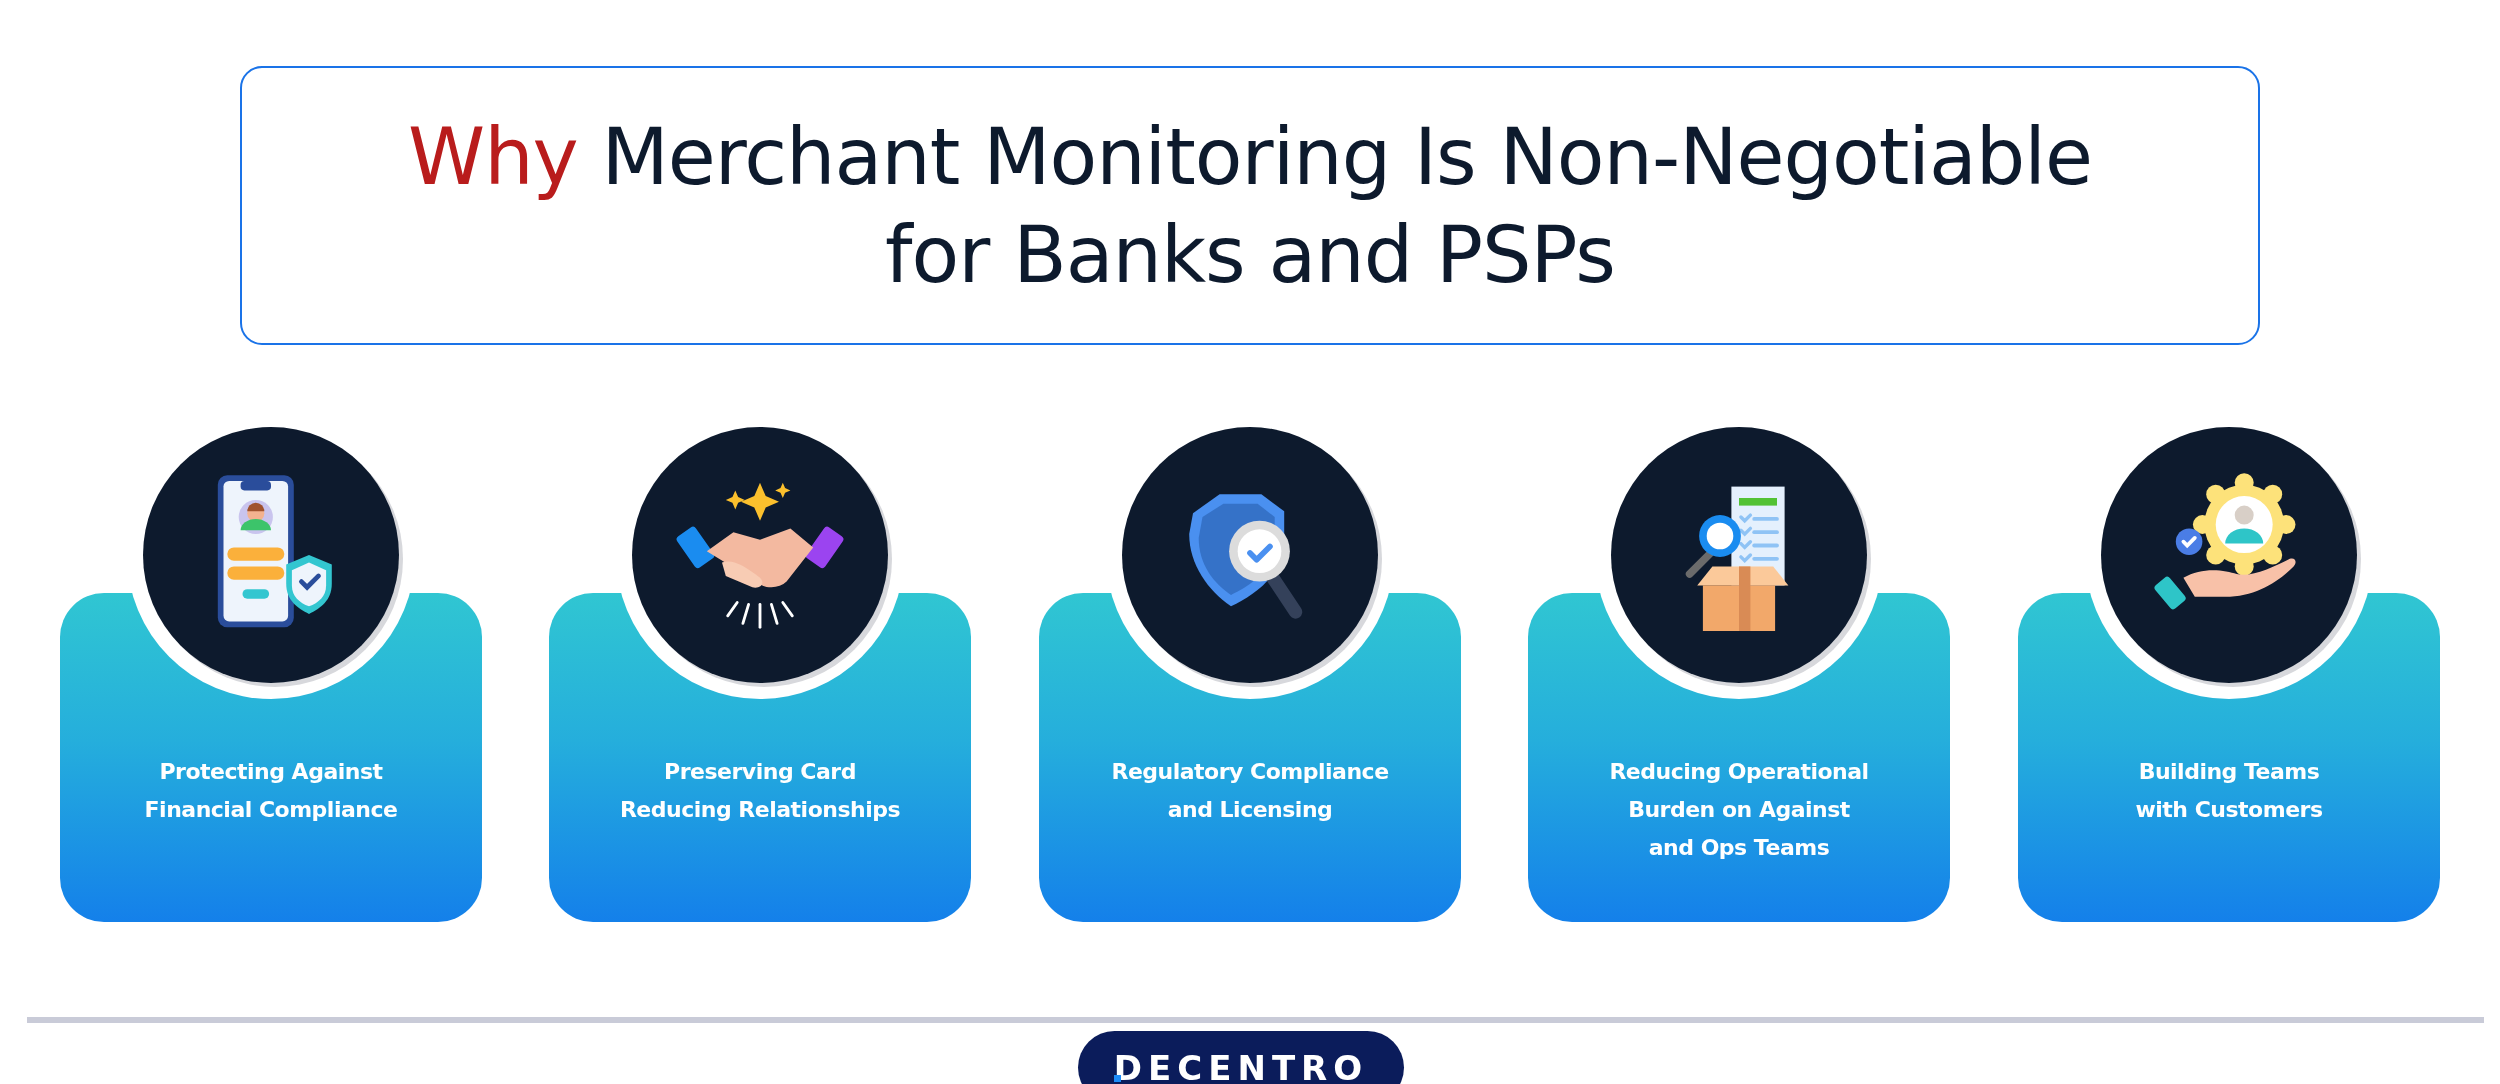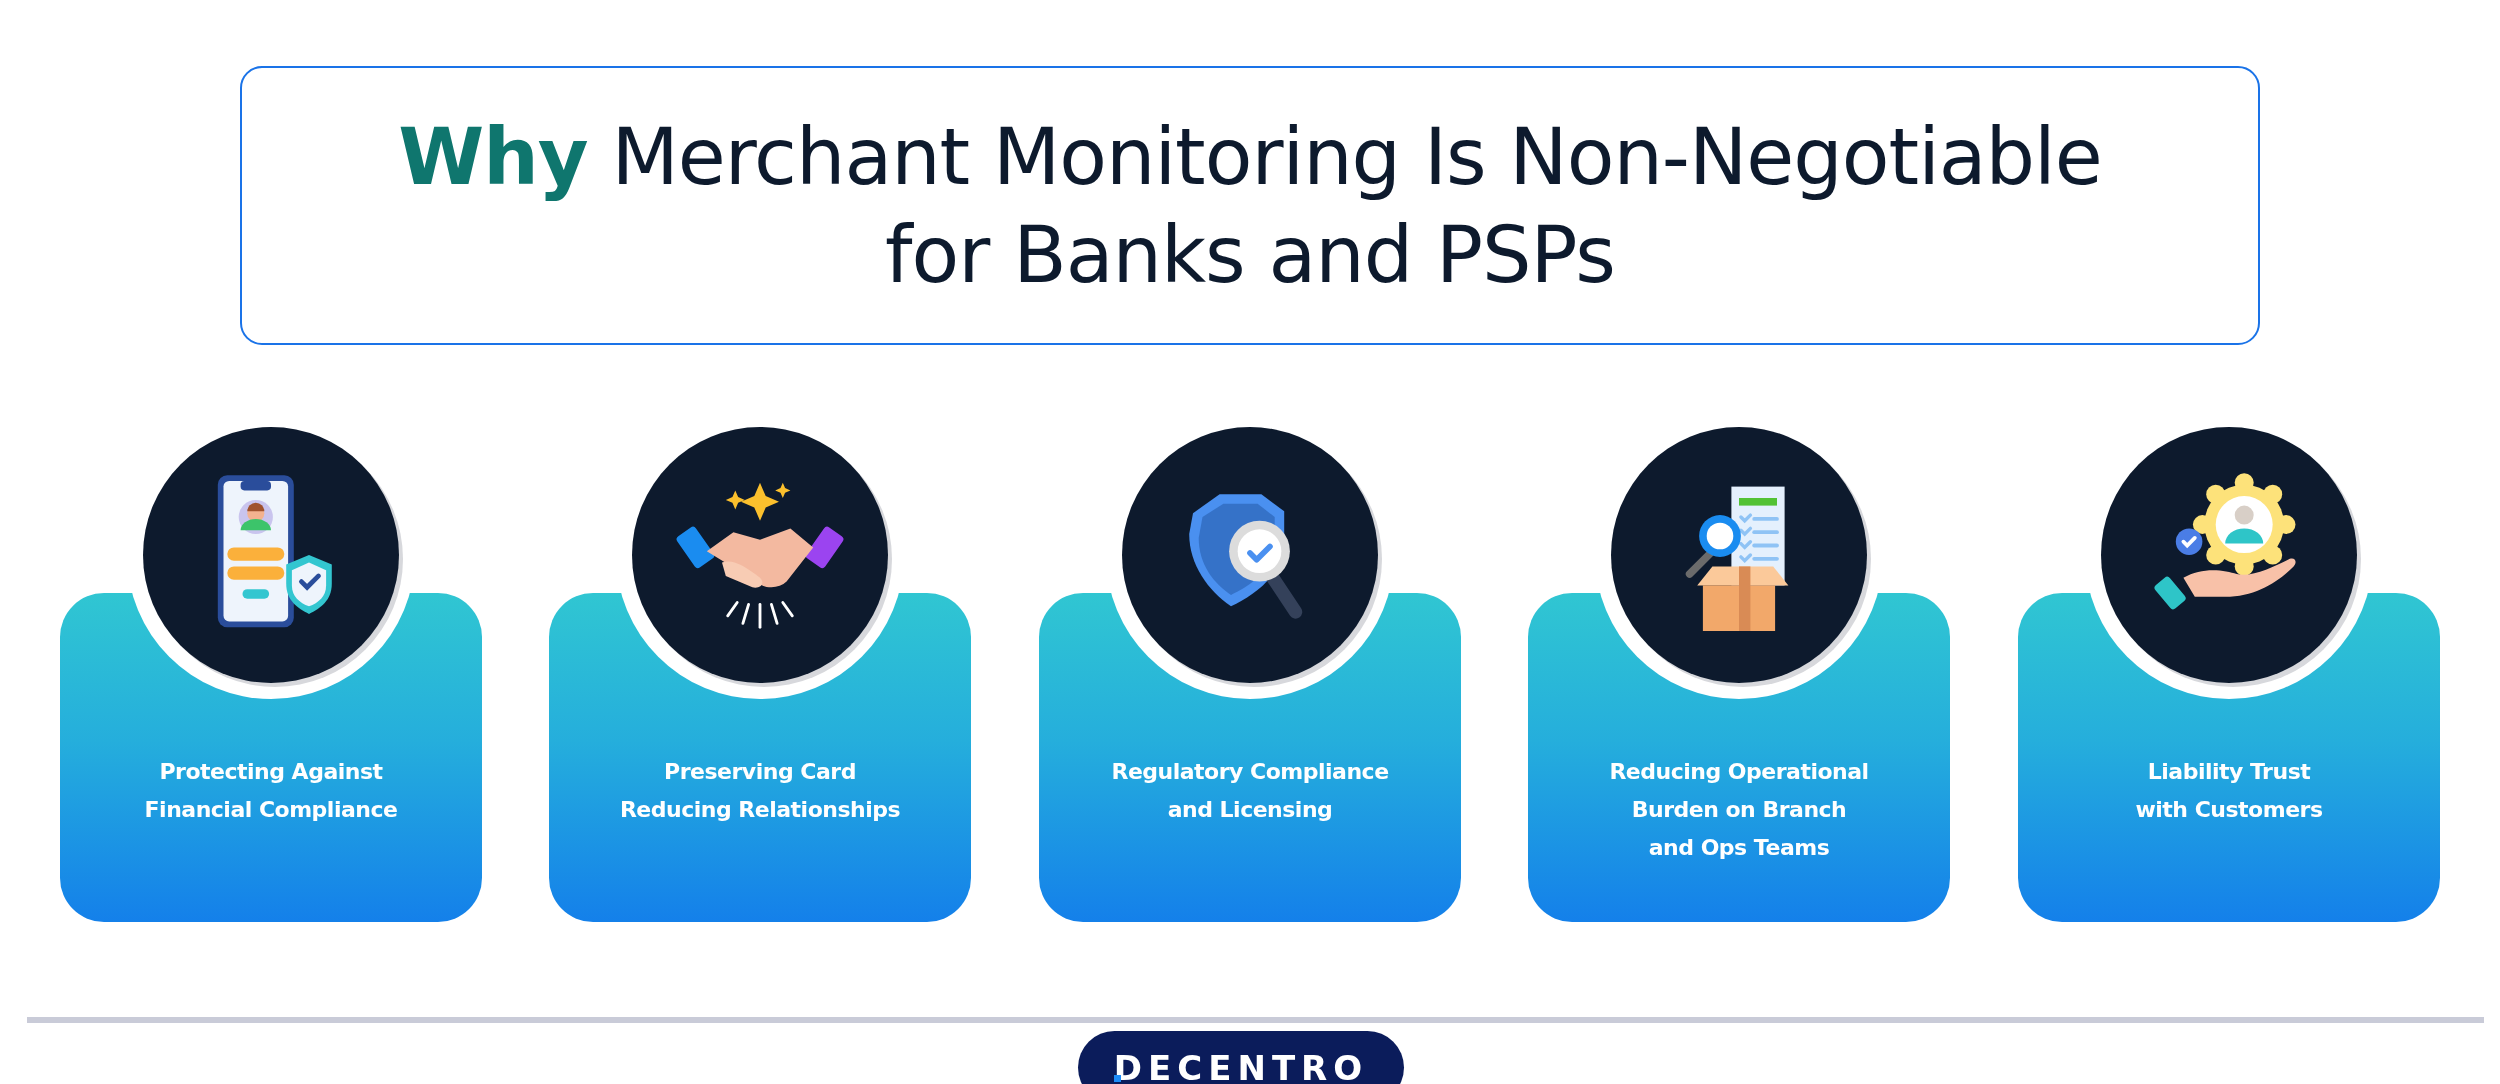--- a/index.html
+++ b/index.html
@@ -3,21 +3,21 @@
   <meta charset="utf-8">
   <style>
     html, body { margin: 0; padding: 0; background: #ffffff; }
     body { width: 2500px; height: 1084px; position: relative; overflow: hidden; font-family: "Liberation Sans", sans-serif; }
     .title-box {
       position: absolute; left: 240px; top: 66px; width: 2020px; height: 279px;
       border: 2px solid #1a73e8; border-radius: 22px; box-sizing: border-box;
       display: flex; flex-direction: column; align-items: center; justify-content: center;
     }
     .title-line { font-family: "DejaVu Sans", sans-serif; font-size: 78px; color: #0d1a2d; line-height: 98px; letter-spacing: -1px; white-space: nowrap; }
-    .title-accent { color: #0f766e; font-weight: bold; }
+    .title-accent { color: #b91c1c; font-weight: normal; }
     .card {
       position: absolute; top: 593px; width: 422px; height: 329px; border-radius: 44px;
       background: linear-gradient(to bottom, #30c6d2 0%, #25aedc 45%, #1480ea 100%);
     }
     .ring {
       position: absolute; width: 288px; height: 288px; border-radius: 50%; background: #ffffff;
       left: 67px; top: -182px;
     }
     .circle {
       position: absolute; width: 256px; height: 256px; border-radius: 50%; background: #0d1a2d;
@@ -136,21 +136,21 @@
       <line x1="24" y1="60" x2="35" y2="49" stroke="#6b6b6b" stroke-width="4" stroke-linecap="round"></line>
       <circle cx="40" cy="40" r="11" fill="#1a8cf0"></circle>
       <circle cx="40" cy="40" r="7" fill="#ffffff"></circle>
       <path d="M28 66 l8 -10 h32 l8 10 z" fill="#fbc99a"></path>
       <rect x="31" y="66" width="38" height="24" fill="#f2a86a"></rect>
       <rect x="50" y="56" width="6" height="34" fill="#d98b55"></rect>
     </svg>
   </div>
   <div class="card-text">
     <span>Reducing Operational</span>
-    <span>Burden on Branch</span>
+    <span>Burden on Against</span>
     <span>and Ops Teams</span>
   </div>
 </div>
 
 <div class="card" style="left:2018px">
   <div class="ring"></div>
   <div class="circle">
     <svg viewBox="0 0 100 100">
       <circle cx="58" cy="34" r="21" fill="#fde27a"></circle>
       <g fill="#fde27a">
@@ -166,21 +166,21 @@
       <circle cx="58" cy="34" r="15" fill="#ffffff"></circle>
       <circle cx="58" cy="29" r="5" fill="#d8cfc7"></circle>
       <path d="M48 44 a10 8 0 0 1 20 0 z" fill="#2ec5c8"></path>
       <circle cx="29" cy="43" r="7" fill="#4a7de6"></circle>
       <path d="M26 43 l2 2 l4 -4" stroke="#ffffff" stroke-width="2" fill="none" stroke-linecap="round"></path>
       <path d="M26 62 c10 -6 22 -4 28 -2 c8 2 20 -4 28 -8 c3 -1 4 2 2 4 c-8 8 -20 16 -36 16 l-16 0 z" fill="#f8c1a8"></path>
       <rect x="14" y="62" width="10" height="16" rx="2" transform="rotate(-40 19 70)" fill="#2ec5c8"></rect>
     </svg>
   </div>
   <div class="card-text">
-    <span>Liability Trust</span>
+    <span>Building Teams</span>
     <span>with Customers</span>
   </div>
 </div>
 
 <div class="divider"></div>
 <div class="logo-pill">
   <span class="logo-text"><span class="logo-dot"></span><span>DECENTRO</span></span>
 </div>
 
 </body></html>

